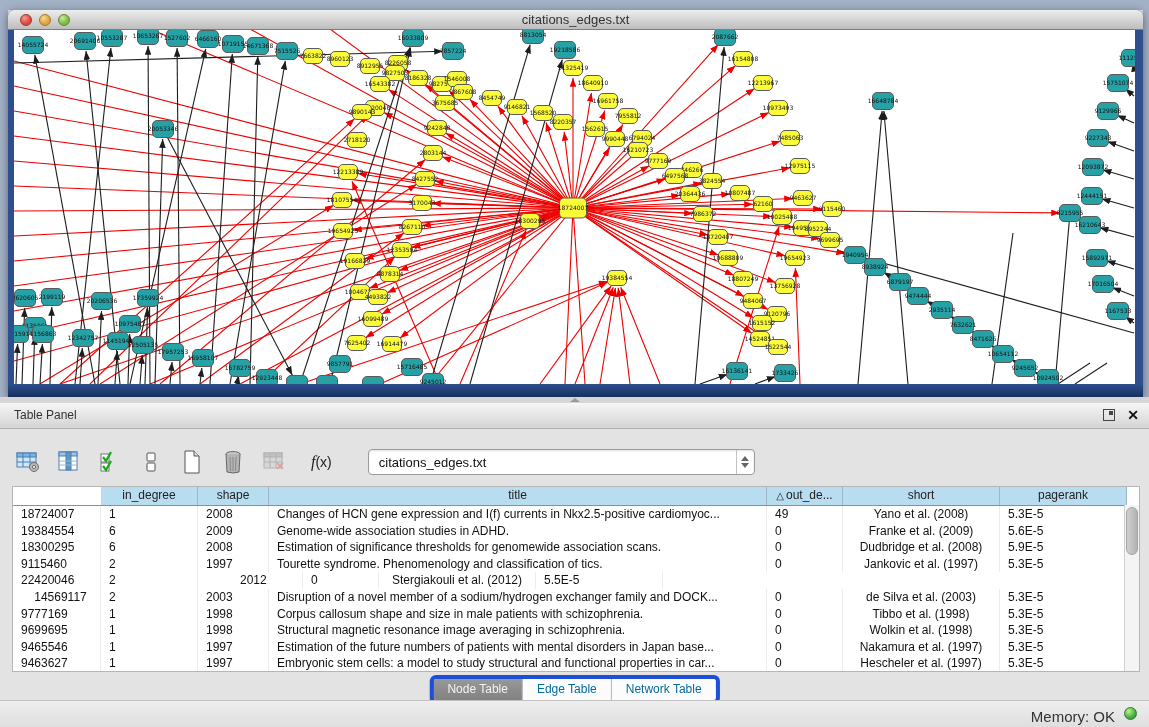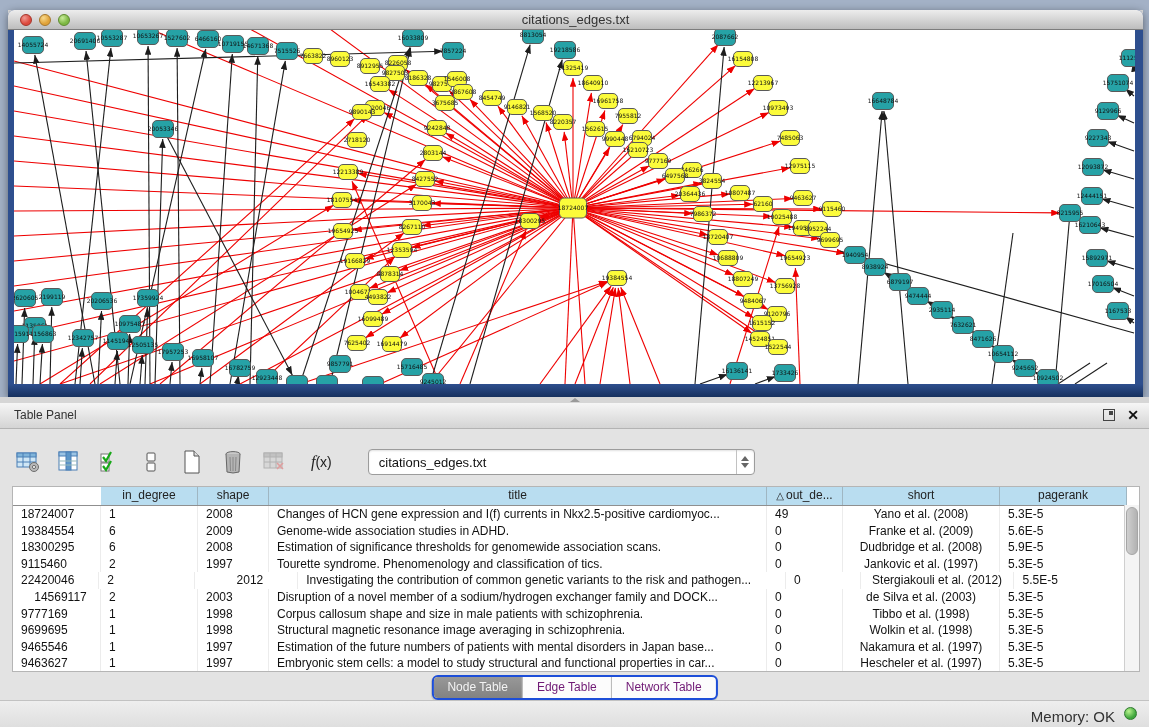--- a/index.html
+++ b/index.html
@@ -56,22 +56,22 @@
   .trow{display:flex;height:16.6px;}
   .td{box-sizing:border-box;font-size:12px;color:#111;line-height:16.6px;padding-left:8px;
     border-right:1px solid #ececec;overflow:hidden;white-space:nowrap;}
   .td.center{text-align:center;padding-left:0;}
   .vscroll{position:absolute;right:0;top:18px;bottom:0;width:14px;background:#f4f4f4;border-left:1px solid #cfcfcf;}
   .vthumb{position:absolute;left:1px;top:2px;width:10px;height:46px;background:linear-gradient(90deg,#cfcfcf,#b2b2b2);
     border:1px solid #a5a5a5;border-radius:6px;}
   
   .tabsbar{position:absolute;left:0;top:672px;width:1149px;height:28px;background:#e3e3e3;}
   .tabgroup{position:absolute;left:50%;top:3px;transform:translateX(-50%);display:flex;height:21px;
-    border:2px solid #1d4ed8;border-radius:6px;overflow:hidden;background:#fcfcfc;box-shadow:0 1px 1px rgba(0,0,0,.15);}
-  .tab{font-size:12px;color:#701a75;line-height:21px;padding:0 14px;border-right:1px solid #b5b5b5;}
+    border:4px solid #1d4ed8;border-radius:6px;overflow:hidden;background:#fcfcfc;box-shadow:0 1px 1px rgba(0,0,0,.15);}
+  .tab{font-size:12px;color:#0369a1;line-height:21px;padding:0 14px;border-right:1px solid #b5b5b5;}
   .tab:last-child{border-right:none;}
   .tab.active{background:linear-gradient(#989898,#828282);color:#f3f3f3;}
   
   .statusbar{position:absolute;left:0;top:700px;width:1149px;height:27px;
     background:linear-gradient(#eeeeee,#dedede);border-top:1px solid #c2c2c2;}
   .mem{position:absolute;right:34px;top:7px;font-size:15px;color:#333;}
   .memdot{position:absolute;right:12px;top:6px;width:13px;height:13px;border-radius:50%;
     background:radial-gradient(circle at 35% 30%,#b9f48e,#3fa63d 65%);border:1px solid #2e7a2e;box-sizing:border-box;}
 </style>
 </head>
@@ -663,21 +663,20 @@
           <div class="td" style="width: 71px;">1997</div>
           <div class="td" style="width: 498px;">Tourette syndrome. Phenomenology and classification of tics.</div>
           <div class="td" style="width: 76px;">0</div>
           <div class="td center" style="width: 157px;">Jankovic et al. (1997)</div>
           <div class="td" style="width: 127px;">5.3E-5</div>
         </div>
         <div class="trow">
           <div class="td" style="width: 88px;">22420046</div>
           <div class="td" style="width: 97px;">2</div>
           <div class="td" style="width: 71px; margin-left: 34px;">2012</div>
-          <div class="td" style="width: 498px;">Investigating the contribution of common genetic variants to the risk and pathogen...</div>
           <div class="td" style="width: 76px;">0</div>
           <div class="td center" style="width: 157px;">Stergiakouli et al. (2012)</div>
           <div class="td" style="width: 127px;">5.5E-5</div>
         </div>
         <div class="trow">
           <div class="td" style="width: 88px; text-align: center;">14569117</div>
           <div class="td" style="width: 97px;">2</div>
           <div class="td" style="width: 71px;">2003</div>
           <div class="td" style="width: 498px;">Disruption of a novel member of a sodium/hydrogen exchanger family and DOCK...</div>
           <div class="td" style="width: 76px;">0</div>

